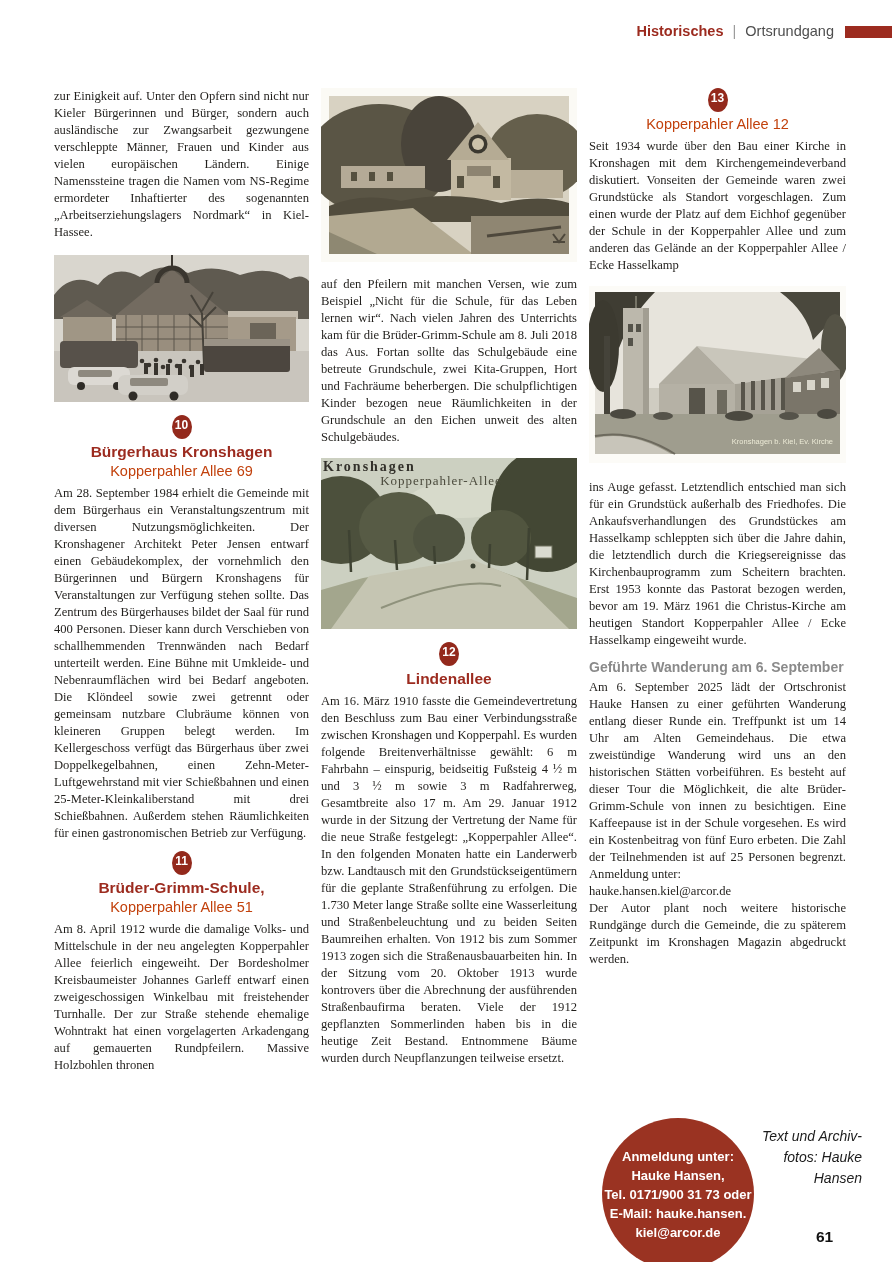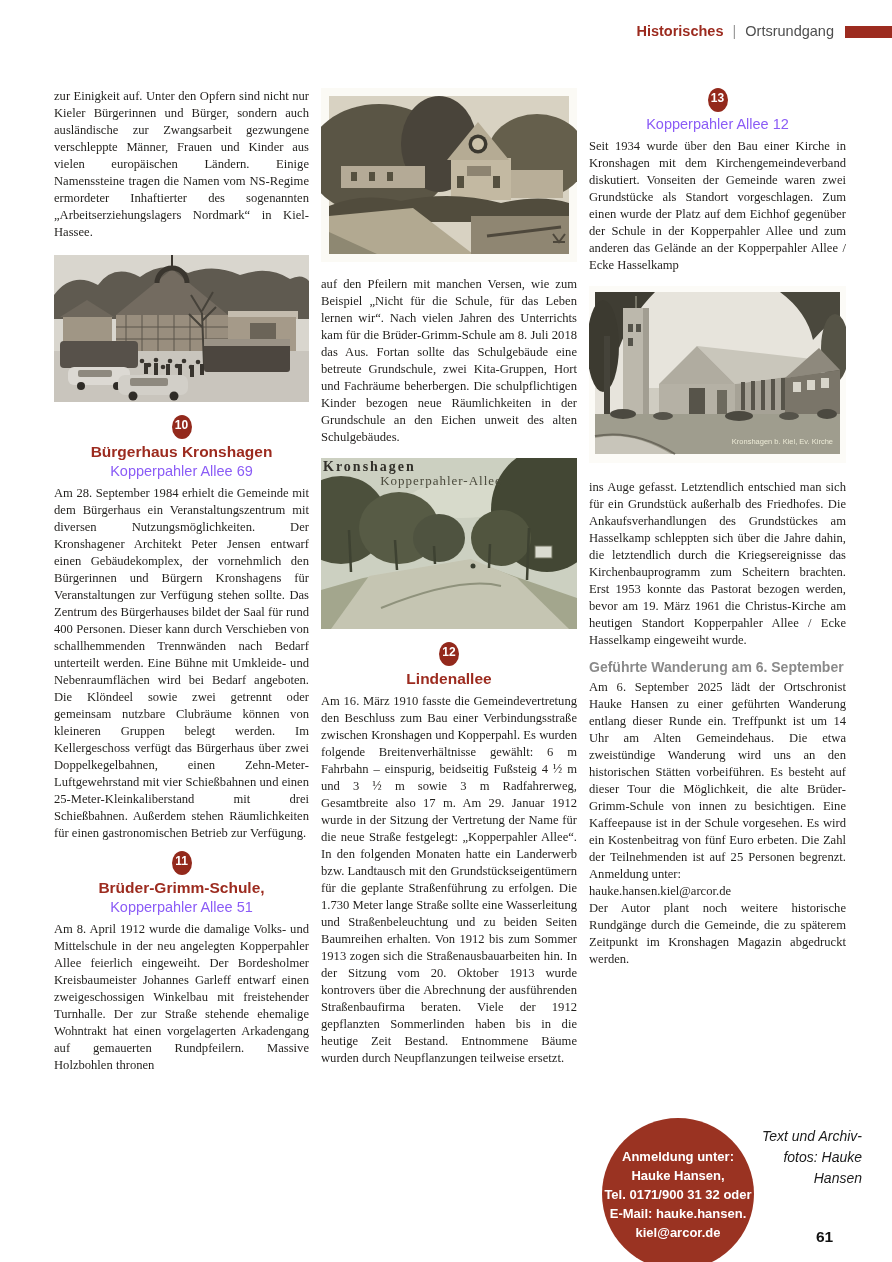--- a/index.html
+++ b/index.html
@@ -24,21 +24,21 @@
   .fig3{margin:12px 0 2px;}
   .fig4{margin:12px 0 12px;}
   .section-head{text-align:center;margin:9px 0 5px;}
   .section-head.first{margin-top:0;}
   .num-badge{width:20px;height:24px;border-radius:50%;background:#93291c;color:#fff;
              font-family:"Liberation Sans",sans-serif;font-weight:bold;font-size:12px;
              line-height:20px;text-align:center;margin:0 auto 3px;}
   h2.art-title{font-family:"Liberation Sans",sans-serif;font-size:15.5px;font-weight:bold;
                color:#9c2b1f;margin:0;line-height:19px;}
   h3.art-address{font-family:"Liberation Sans",sans-serif;font-size:14.5px;font-weight:normal;
-                 color:#8b5cf6;margin:1px 0 0;line-height:18px;}
+                 color:#c2410c;margin:1px 0 0;line-height:18px;}
   .gray-head{font-family:"Liberation Sans",sans-serif;font-weight:bold;font-size:14px;
              color:#8a8a8a;margin:10px 0 3px;line-height:17px;}
   
   .badge-circle{position:absolute;left:602px;top:1118px;width:152px;height:152px;border-radius:50%;
                 background:#9a3322;color:#fff;font-family:"Liberation Sans",sans-serif;
                 font-weight:bold;font-size:13px;line-height:19px;text-align:center;
                 display:flex;flex-direction:column;justify-content:center;}
   .credit{position:absolute;left:750px;top:1126px;width:112px;text-align:right;
           font-family:"Liberation Sans",sans-serif;font-style:italic;font-size:14px;
           line-height:21px;color:#1c1c1c;}
@@ -246,21 +246,21 @@
 
     <div class="gray-head">Geführte Wanderung am 6. September</div>
     <p class="body">Am 6. September 2025 lädt der Ortschronist Hauke Hansen zu einer geführten Wanderung entlang dieser Runde ein. Treffpunkt ist um 14 Uhr am Alten Gemeindehaus. Die etwa zweistündige Wanderung wird uns an den historischen Stätten vorbeiführen. Es besteht auf dieser Tour die Möglichkeit, die alte Brüder-Grimm-Schule von innen zu besichtigen. Eine Kaffeepause ist in der Schule vorgesehen. Es wird ein Kostenbeitrag von fünf Euro erbeten. Die Zahl der Teilnehmenden ist auf 25 Personen begrenzt. Anmeldung unter:</p>
     <div class="email-line">hauke.hansen.kiel@arcor.de</div>
     <p class="body">Der Autor plant noch weitere historische Rundgänge durch die Gemeinde, die zu späterem Zeitpunkt im Kronshagen Magazin abgedruckt werden.</p>
   </div>
 
   <div class="badge-circle">
     <div>Anmeldung unter:</div>
     <div>Hauke Hansen,</div>
-    <div>Tel. 0171/900 31 32 oder</div>
+    <div>Tel. 0171/900 31 73 oder</div>
     <div>E-Mail: hauke.hansen.</div>
     <div>kiel@arcor.de</div>
   </div>
 
   <div class="credit">
     <div>Text und Archiv-</div>
     <div>fotos: Hauke</div>
     <div>Hansen</div>
   </div>
 

